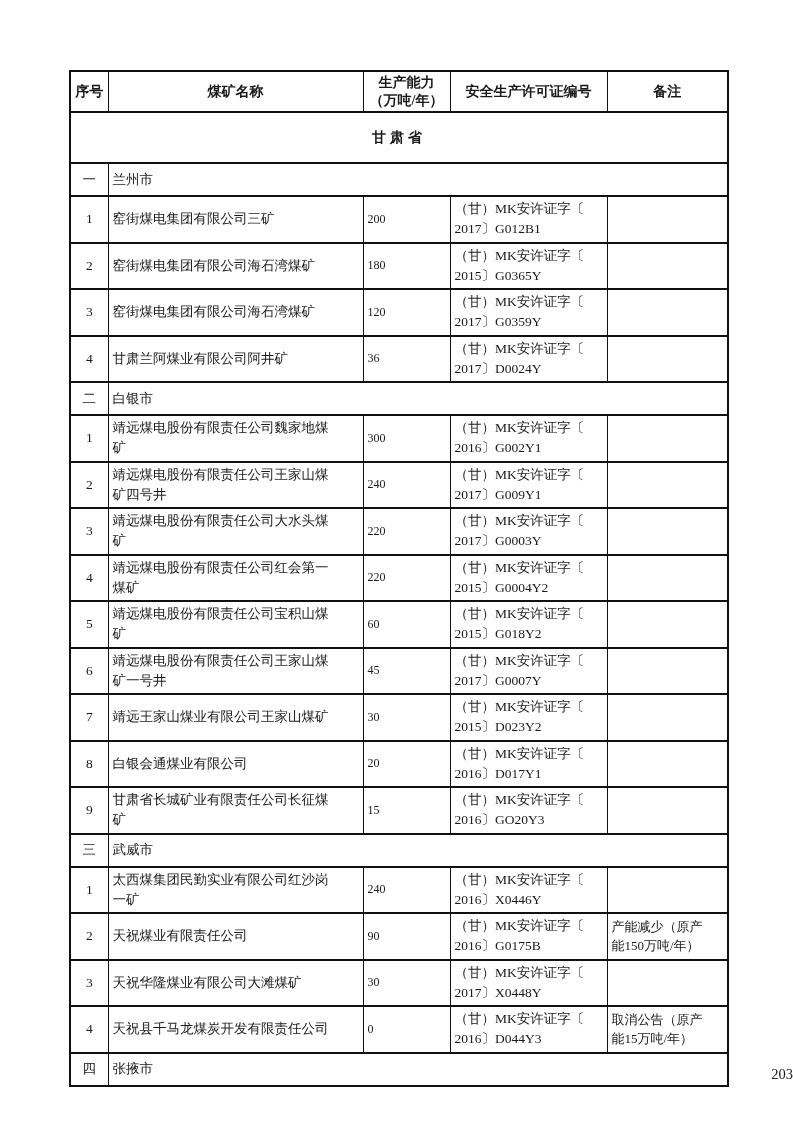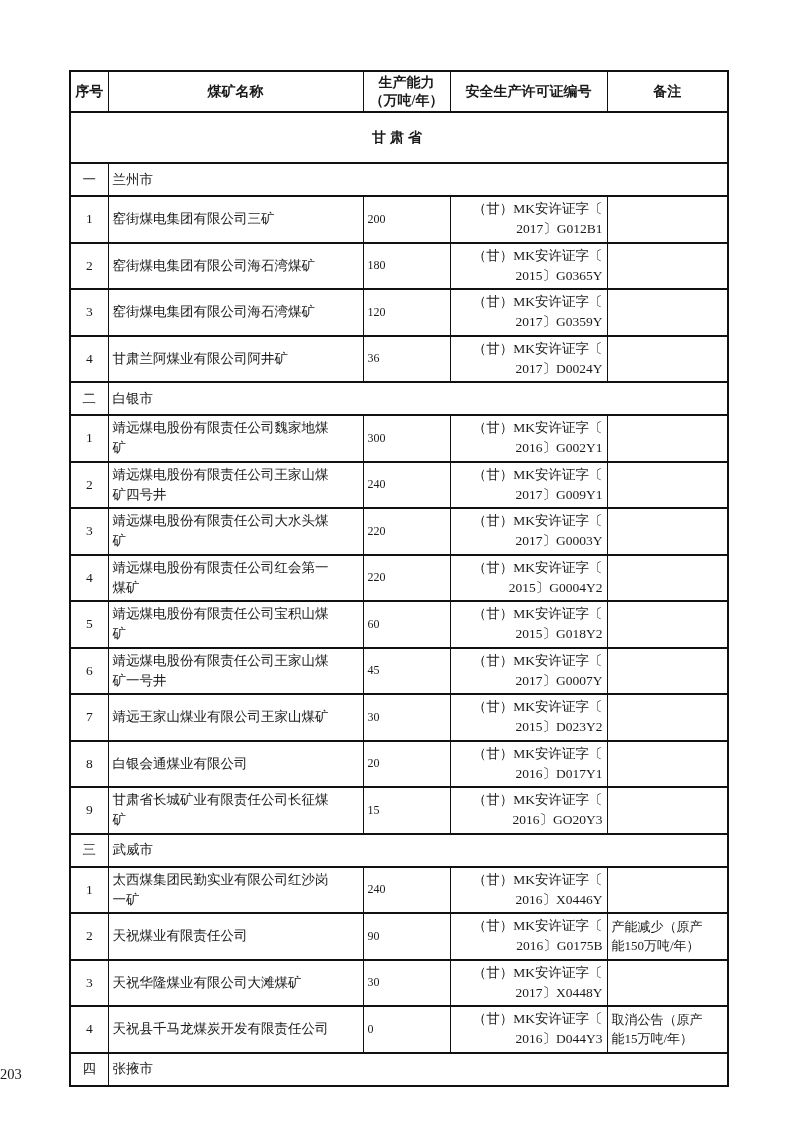--- a/index.html
+++ b/index.html
@@ -55,38 +55,38 @@
   }
   .c-no   { text-align: center; }
   .c-name {
     text-align: left;
     padding-left: 7px;
     white-space: pre-line;
     line-height: 1.5;
   }
   .c-cap  { font-size: 12px; }
   .c-lic  {
-    text-align: right;
+    text-align: left;
     white-space: pre-line;
     line-height: 1.5;
   }
   .c-rem  {
     text-align: left;
     white-space: pre-line;
     line-height: 1.5;
     font-size: 13px;
   }
   .c-city { text-align: left; padding-left: 7px; font-family: Liberation Serif, serif; }
 
   .page-num {
     position: absolute;
     left: 0;
     right: 0;
     top: 1066px;
-    text-align: left;
+    text-align: right;
     font-size: 14.5px;
   }
 </style>
 </head>
 <body>
 
 <div class="sheet">
   <table class="doc-table">
     <colgroup>
       <col style="width:38px">

